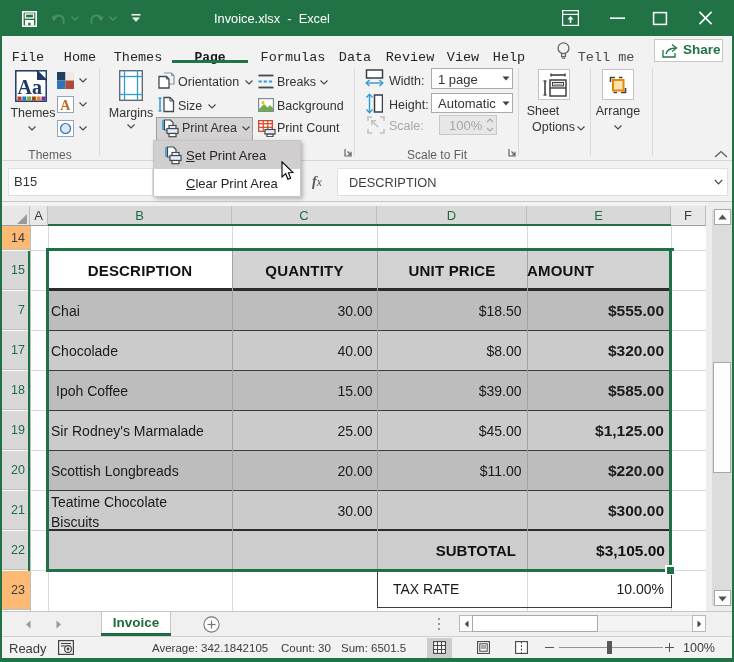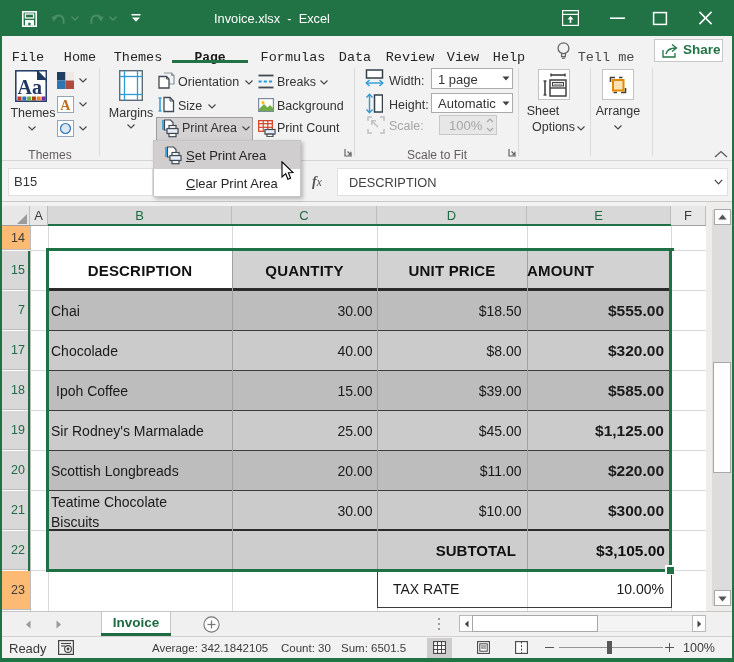--- a/index.html
+++ b/index.html
@@ -407,21 +407,20 @@
   <div class="cell" style="left:49px;top:205px;line-height:40px">Sir Rodney's Marmalade</div>
   <div class="cell" style="left:230px;top:205px;width:145px;line-height:40px;text-align:right;padding-right:4.5px">25.00</div>
   <div class="cell" style="left:375px;top:205px;width:150px;line-height:40px;text-align:right;padding-right:5.5px">$45.00</div>
   <div class="cell" style="left:525px;top:205px;width:144px;line-height:40px;text-align:right;padding-right:7px;font-weight:bold;font-size:15.5px">$1,125.00</div>
   <div class="cell" style="left:49px;top:245px;line-height:40px">Scottish Longbreads</div>
   <div class="cell" style="left:230px;top:245px;width:145px;line-height:40px;text-align:right;padding-right:4.5px">20.00</div>
   <div class="cell" style="left:375px;top:245px;width:150px;line-height:40px;text-align:right;padding-right:5.5px">$11.00</div>
   <div class="cell" style="left:525px;top:245px;width:144px;line-height:40px;text-align:right;padding-right:7px;font-weight:bold;font-size:15.5px">$220.00</div>
   <div class="cell" style="left:49px;top:287px;width:132px;line-height:19.5px">Teatime Chocolate Biscuits</div>
   <div class="cell" style="left:230px;top:285px;width:145px;line-height:40px;text-align:right;padding-right:4.5px">30.00</div>
-  <div class="cell" style="left:375px;top:285px;width:150px;line-height:40px;text-align:right;padding-right:5.5px">$10.00</div>
   <div class="cell" style="left:525px;top:285px;width:144px;line-height:40px;text-align:right;padding-right:7px;font-weight:bold;font-size:15.5px">$300.00</div>
   <div class="cell" style="left:375px;top:325px;width:150px;line-height:40px;text-align:right;padding-right:11px;font-weight:bold;color:#111;font-size:15px">SUBTOTAL</div>
   <div class="cell" style="left:525px;top:325px;width:144px;line-height:40px;text-align:right;padding-right:6px;font-weight:bold;color:#111;font-size:15.5px">$3,105.00</div>
   <div class="cell" style="left:391px;top:365px;line-height:37px">TAX RATE</div>
   <div class="cell" style="left:525px;top:365px;width:144px;line-height:37px;text-align:right;padding-right:7px">10.00%</div>
 
   <div class="abs" style="left:44px;top:42px;width:628px;height:3px;background:#1e7145"></div>
   <div class="abs" style="left:44px;top:363px;width:628px;height:3px;background:#1e7145"></div>
   <div class="abs" style="left:44px;top:42px;width:3px;height:324px;background:#1e7145"></div>
   <div class="abs" style="left:667px;top:42px;width:3px;height:324px;background:#1e7145"></div>

